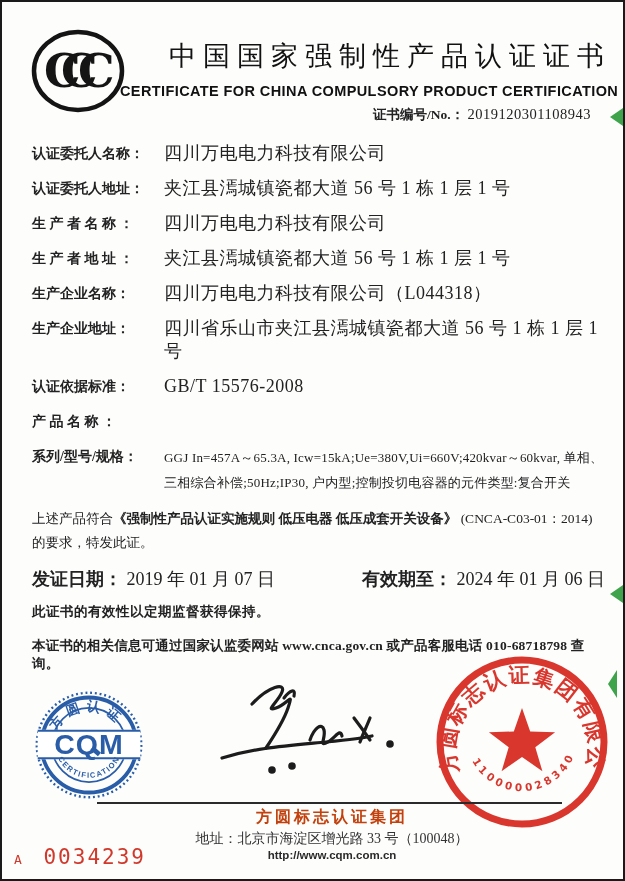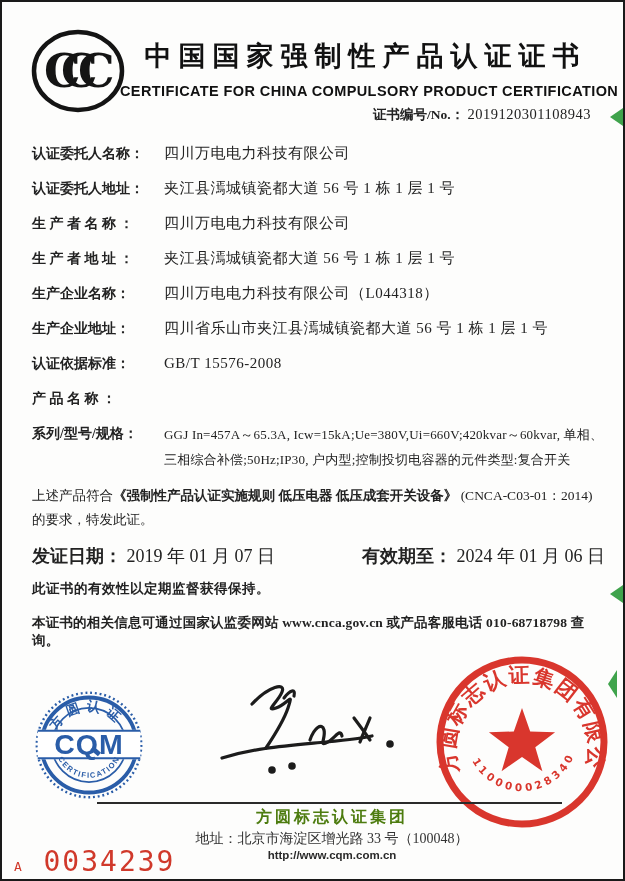--- a/index.html
+++ b/index.html
@@ -10,55 +10,55 @@
     background:#fdfdfc;
     border:2px solid #1a1a1a;
     box-sizing:border-box;
     font-family:"Liberation Serif","DejaVu Serif",serif;
     color:#222;
     overflow:hidden;
   }
   
   .ccc-logo{position:absolute;left:28px;top:26px;width:96px;height:86px;}
   .title-block{position:absolute;left:118px;right:12px;top:36px;text-align:center;}
-  .cn-title{font-size:27px;font-weight:bold;letter-spacing:7px;color:#111;
-            font-family:"Liberation Sans","DejaVu Sans",sans-serif;white-space:nowrap;}
+  .cn-title{font-size:27px;font-weight:normal;letter-spacing:7px;color:#111;
+            font-family:"Liberation Sans","DejaVu Sans",sans-serif;white-space:nowrap;text-align:right;}
   .en-title{margin-top:9px;font-size:14.5px;font-weight:bold;letter-spacing:.4px;color:#111;
             font-family:"Liberation Sans","DejaVu Sans",sans-serif;white-space:nowrap;}
   .cert-no-line{position:absolute;top:104px;right:32px;font-size:13.5px;white-space:nowrap;}
   .cert-no-line .lbl{font-weight:bold;}
   .cert-no-line .num{font-size:14.5px;letter-spacing:.5px;}
   
   .content{position:absolute;left:30px;right:18px;top:140px;}
   .field-row{display:flex;align-items:flex-start;margin-bottom:12px;line-height:23px;}
   .field-label{flex:0 0 132px;font-weight:bold;font-size:14px;white-space:nowrap;}
-  .field-value{flex:1;font-size:15px;letter-spacing:.5px;}
+  .field-value{flex:1;font-size:18px;letter-spacing:.5px;}
   .field-value.small{font-size:13px;line-height:25px;letter-spacing:.2px;}
   
   .statement{margin-top:10px;font-size:13.5px;line-height:24px;}
   .statement b{font-weight:bold;}
   .dates-row{display:flex;justify-content:space-between;margin-top:12px;font-size:18px;}
   .dates-row .lbl{font-weight:bold;}
   .keep-line{margin-top:12px;font-size:13.5px;font-weight:bold;letter-spacing:.5px;}
   .info-line{margin-top:16px;font-size:13.5px;font-weight:bold;letter-spacing:.2px;}
   
   .cqm-logo{position:absolute;left:30px;top:686px;width:114px;height:114px;}
   .signature{position:absolute;left:212px;top:672px;width:190px;height:140px;}
   .seal{position:absolute;left:430px;top:650px;width:180px;height:180px;opacity:.93;}
   .footer-rule{position:absolute;left:95px;top:800px;width:465px;height:2px;background:#2a2a2a;}
   .footer-text{position:absolute;left:130px;top:805px;width:400px;text-align:center;}
-  .footer-org{font-size:16px;font-weight:bold;letter-spacing:3px;color:#4d7c0f;
+  .footer-org{font-size:16px;font-weight:bold;letter-spacing:3px;color:#c2410c;
               font-family:"Liberation Sans","DejaVu Sans",sans-serif;}
   .footer-addr{margin-top:2px;font-size:14px;color:#333;}
   .footer-url{margin-top:1px;font-size:11.5px;font-weight:bold;color:#2a2a2a;
               font-family:"Liberation Sans","DejaVu Sans",sans-serif;}
   .serial{position:absolute;left:12px;top:843px;color:#d0392b;white-space:nowrap;
           font-family:"DejaVu Sans Mono","Liberation Mono",monospace;}
   .serial .pfx{font-size:13px;margin-right:12px;}
-  .serial .num{font-size:28px;letter-spacing:2px;}
+  .serial .num{font-size:21px;letter-spacing:2px;}
   
   .green-mark{position:absolute;width:0;height:0;border-style:solid;}
   .gm-1{top:106px;right:0;border-width:9px 13px 9px 0;border-color:transparent #3fa34c transparent transparent;}
   .gm-2{top:583px;right:0;border-width:9px 13px 9px 0;border-color:transparent #3fa34c transparent transparent;}
   .gm-3{top:668px;left:606px;border-width:14px 9px 14px 0;border-color:transparent #3fa34c transparent transparent;}
 </style>
 </head>
 <body>
 
 <div class="page">

